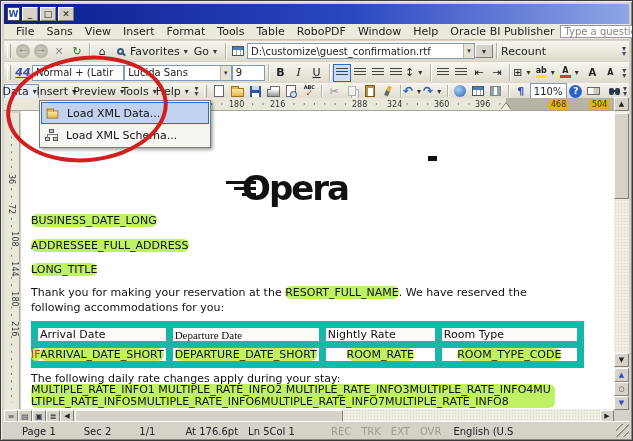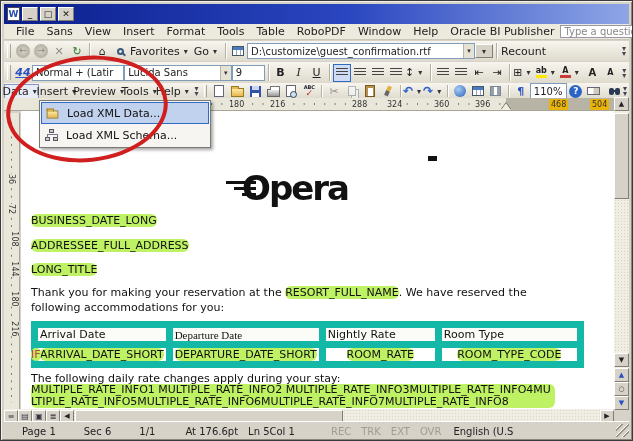--- a/index.html
+++ b/index.html
@@ -477,21 +477,21 @@
     <span class="viewbtn raised">▤</span>
     <span class="viewbtn raised">▣</span>
     <span class="viewbtn raised">≣</span>
     <span class="hbtn raised">◀</span>
     <span class="hthumb raised"></span>
     <span class="hbtn raised" style="margin-left:auto;">▶</span>
   </div>
 
   <div class="statusbar">
     <span style="margin-left:18px;">Page 1</span>
-    <span style="margin-left:28px;">Sec 6</span>
+    <span style="margin-left:28px;">Sec 2</span>
     <span style="margin-left:28px;">1/1</span>
     <span style="margin-left:30px;">At 176.6pt</span>
     <span style="margin-left:10px;">Ln 5</span>
     <span style="">Col 1</span>
     <span class="st-dim" style="margin-left:36px;">REC</span>
     <span class="st-dim" style="margin-left:10px;">TRK</span>
     <span class="st-dim" style="margin-left:10px;">EXT</span>
     <span class="st-dim" style="margin-left:10px;">OVR</span>
     <span style="margin-left:12px;">English (U.S</span>
     <span class="grip-corner"></span>

